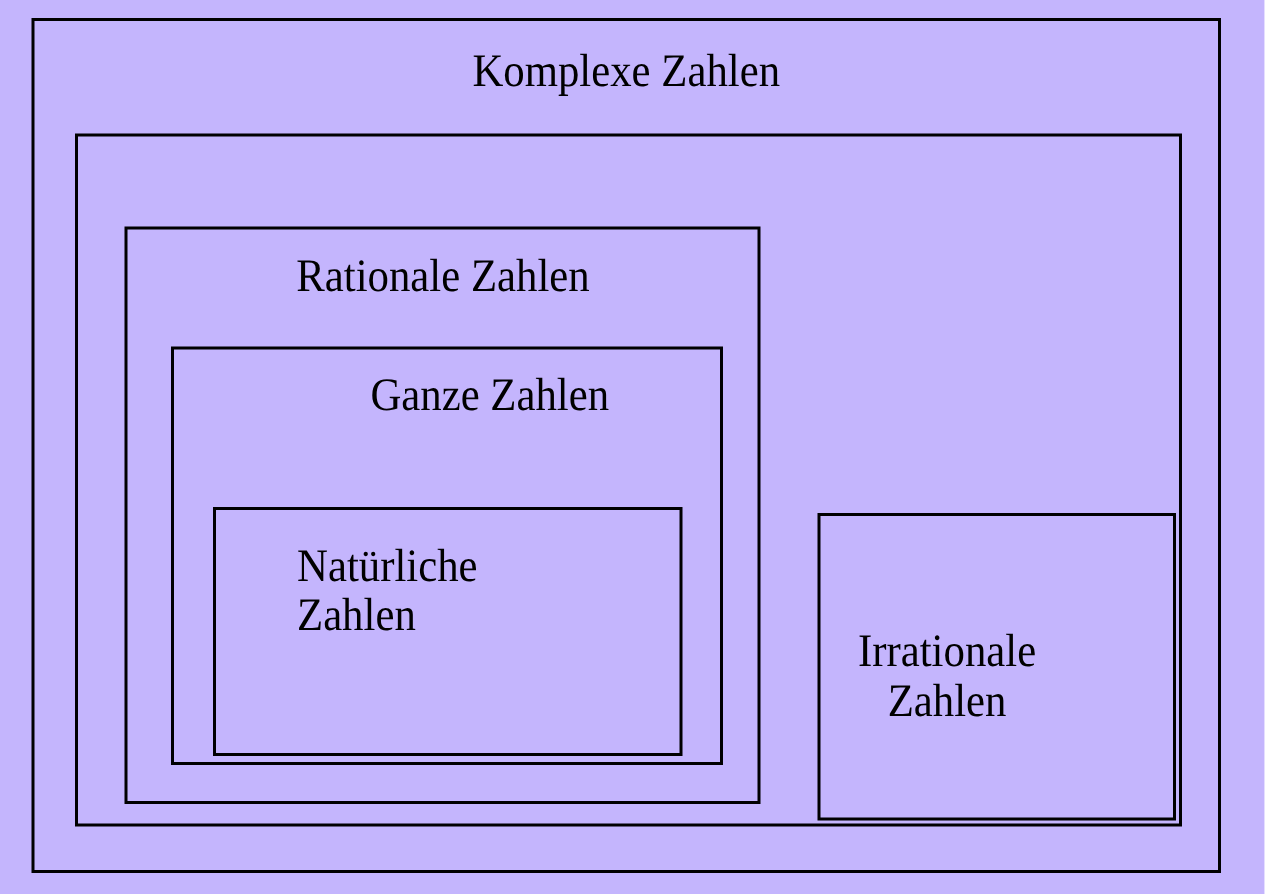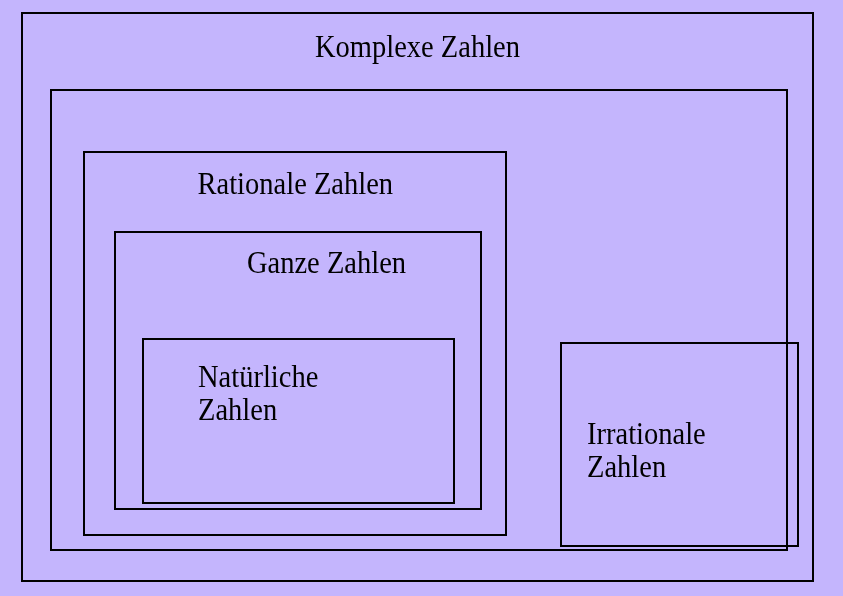--- a/index.html
+++ b/index.html
@@ -104,24 +104,25 @@
     height: 166px;
   }
   #label-natuerliche {
     left: 54px;
     top: 21px;
     font-size: 31px;
   }
 
   
   #box-irrationale {
-    left: 508px;
+    left: 493px;
     top: 251px;
     width: 239px;
     height: 205px;
+    text-align: center;
   }
   #label-irrationale {
     left: 25px;
     top: 74px;
     font-size: 31px;
   }
 </style>
 </head>
 <body>
 

